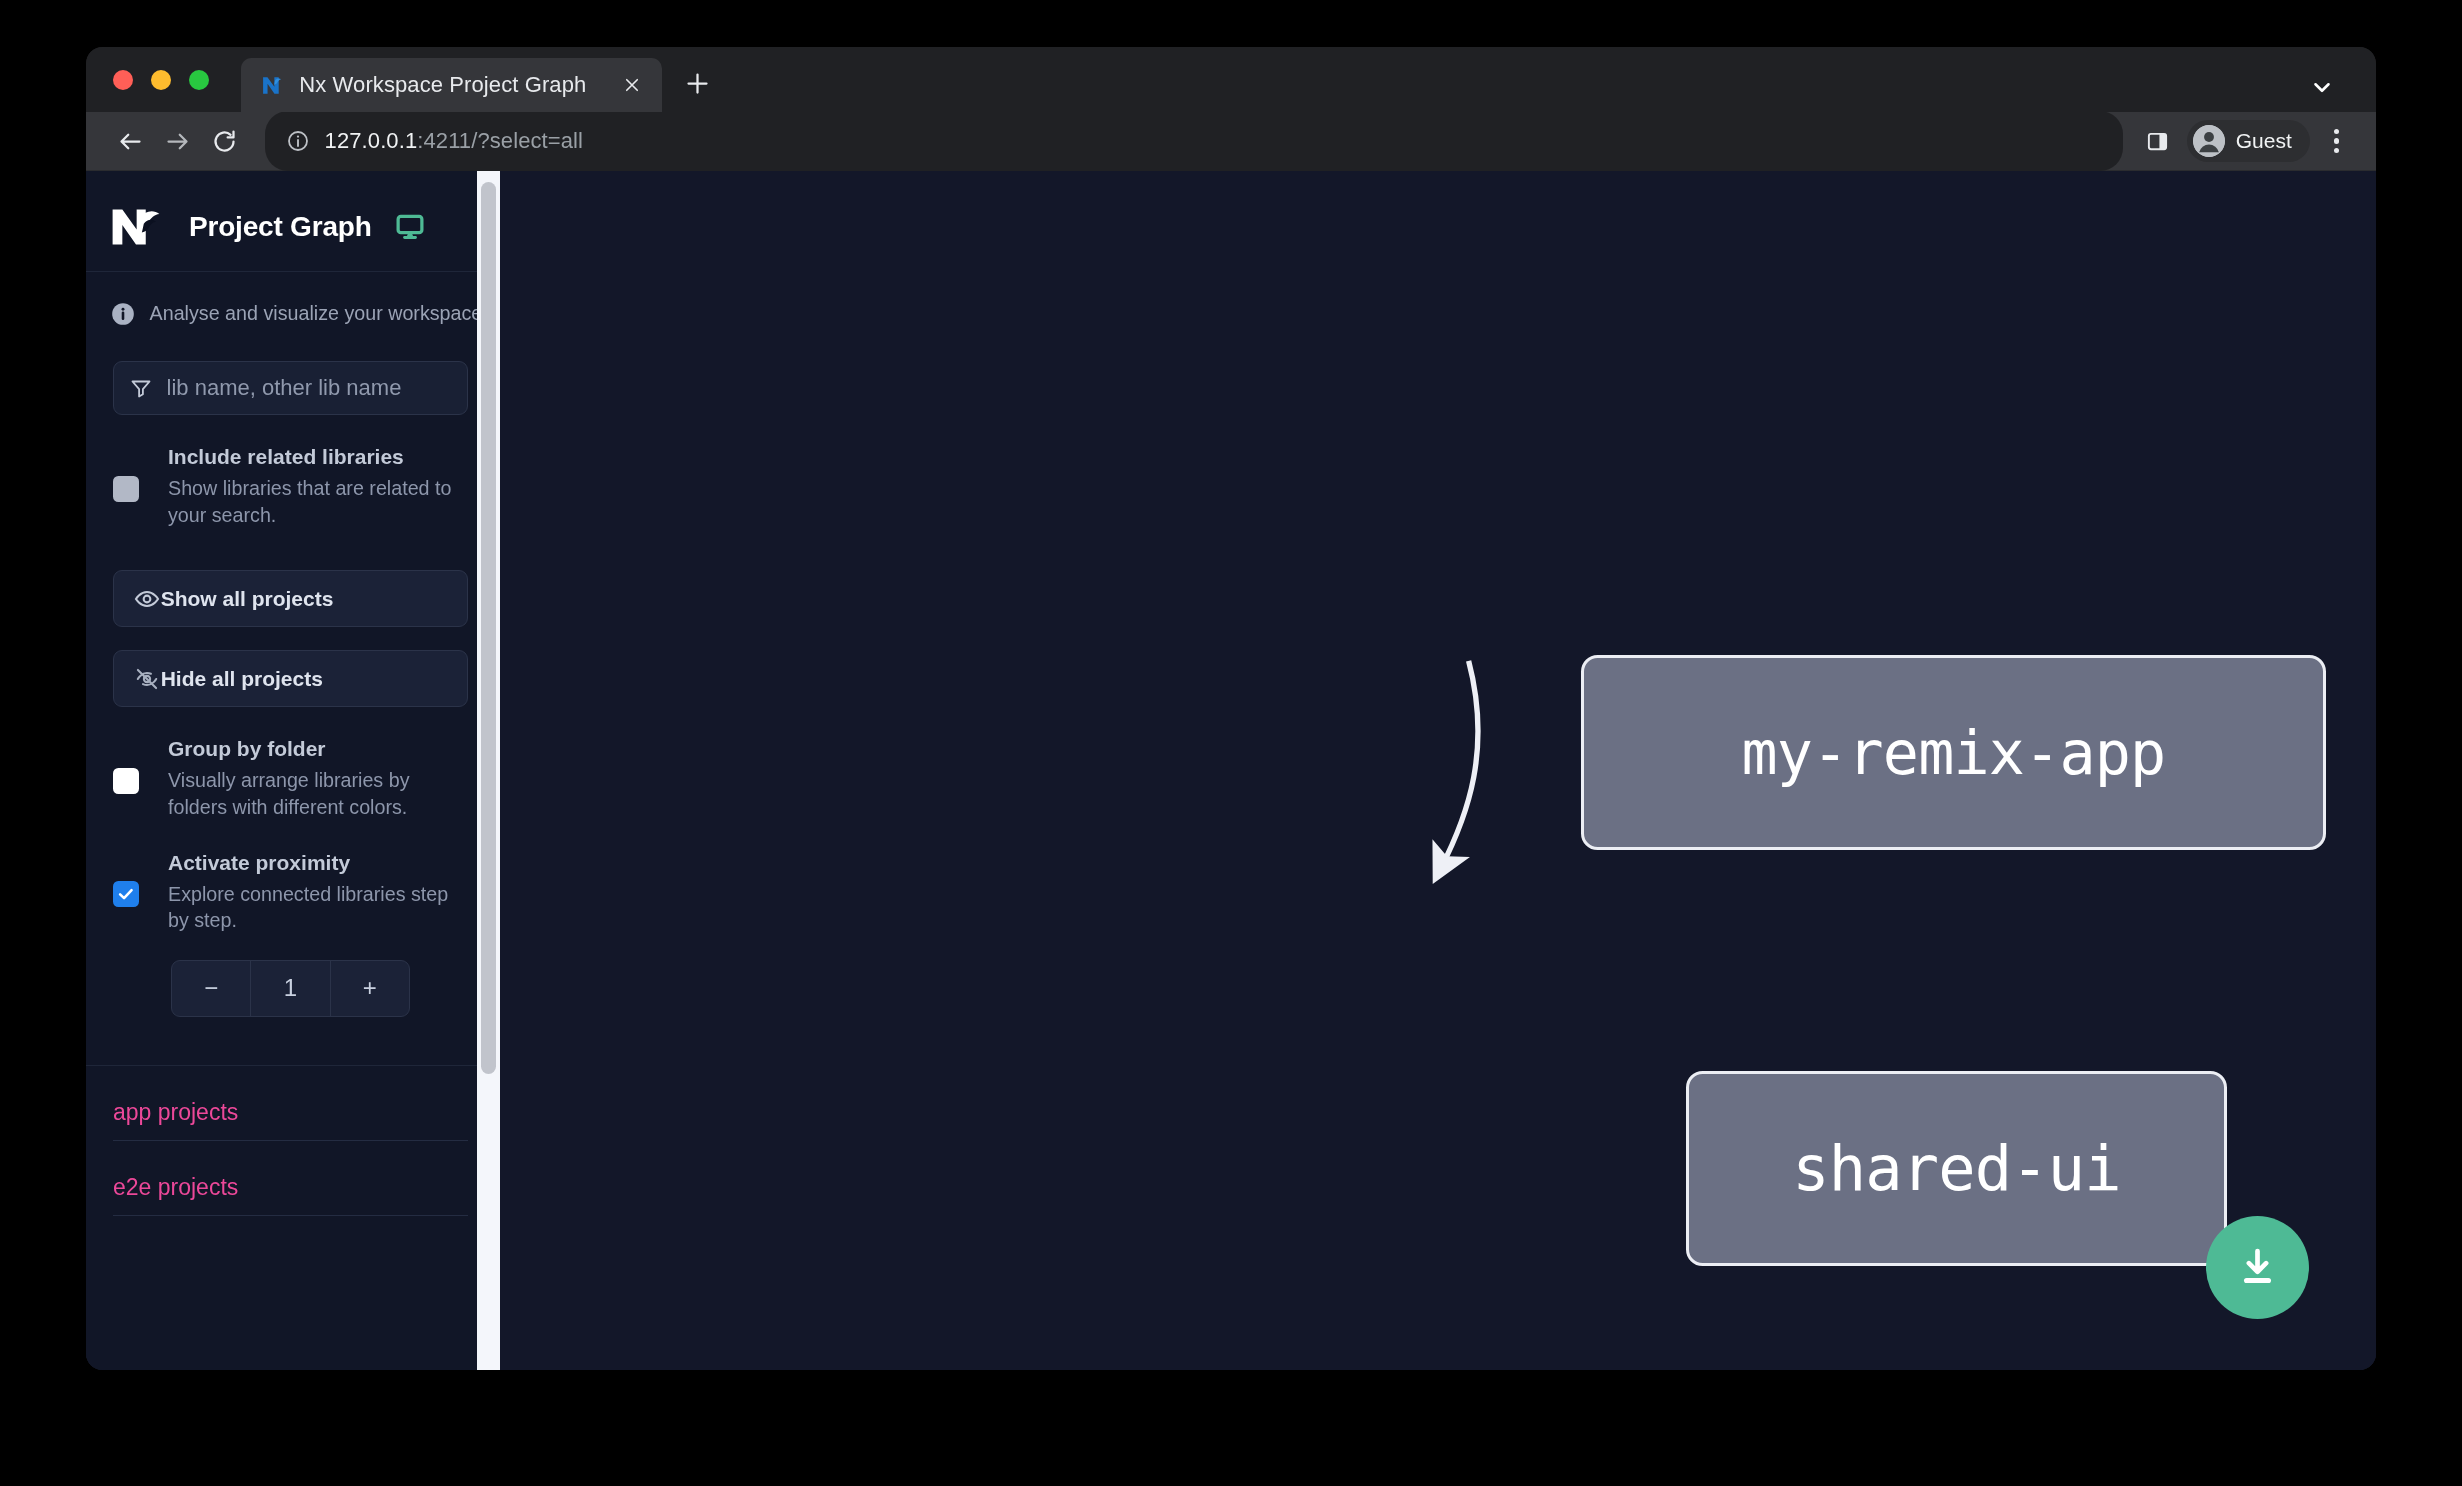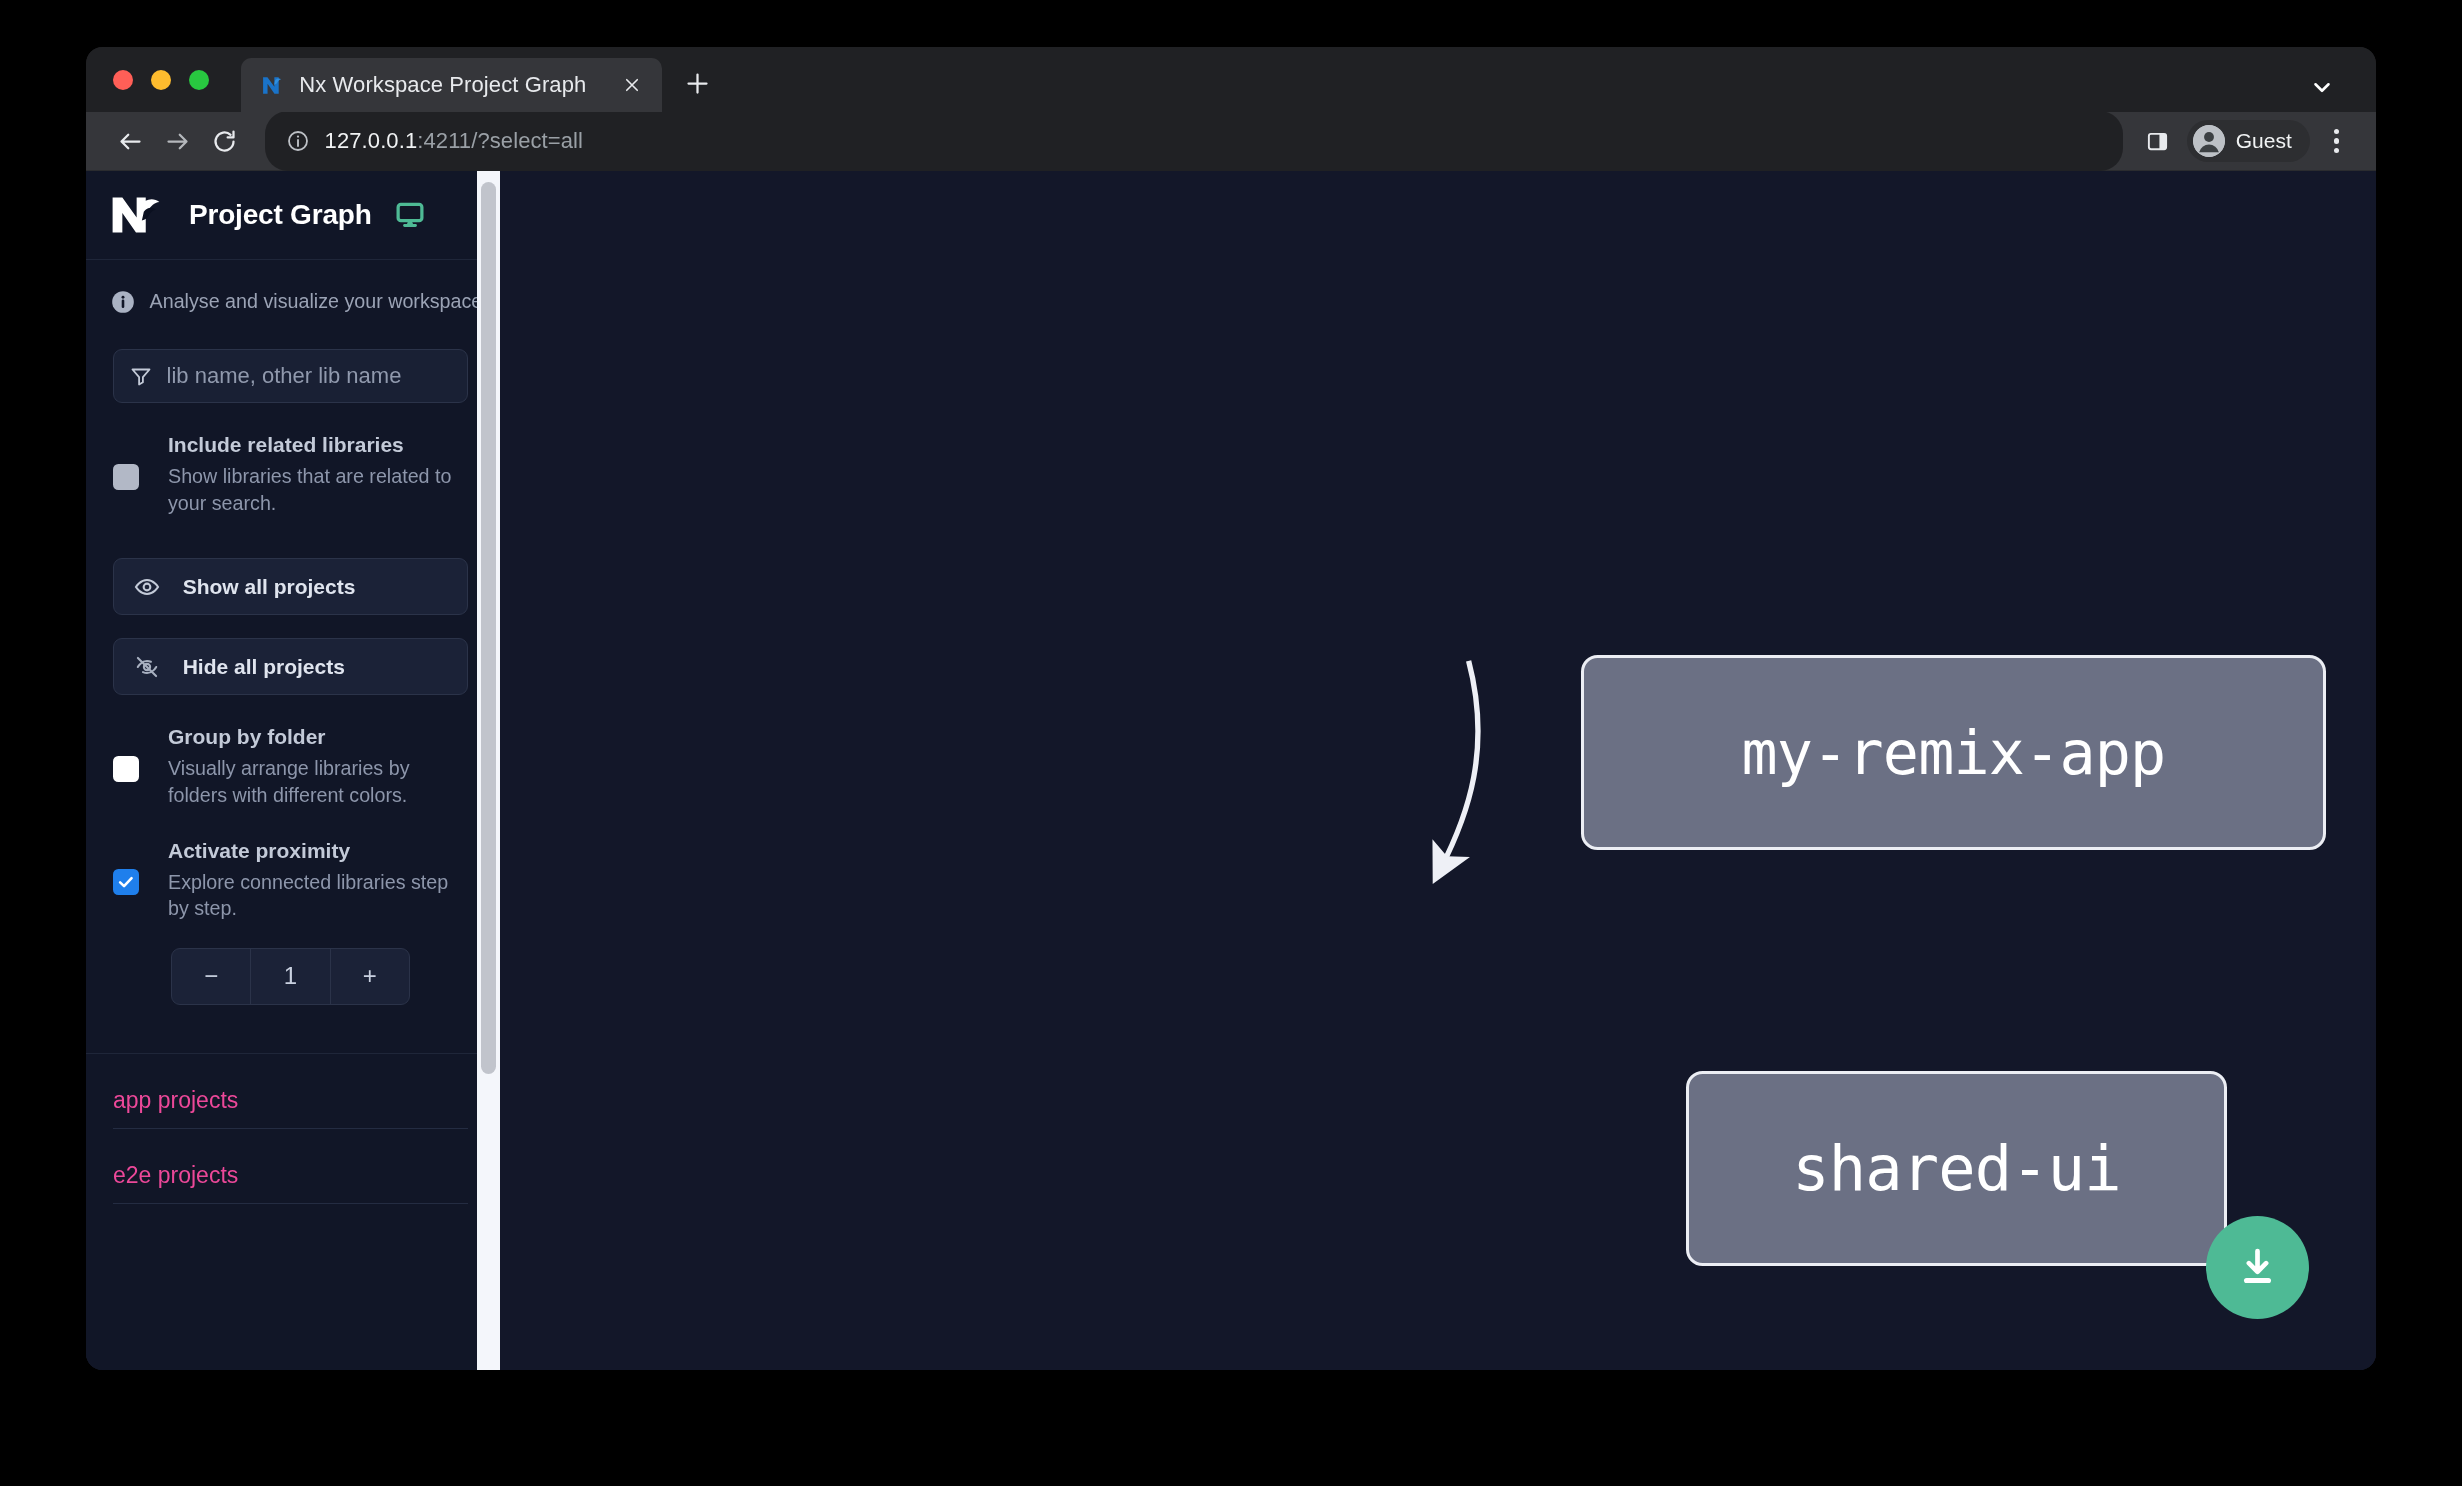--- a/index.html
+++ b/index.html
@@ -156,20 +156,21 @@
     position: relative;
   }
   .sb-header {
     height: 89px;
     display: flex;
     align-items: center;
     padding: 0 0 0 103px;
     gap: 0;
     border-bottom: 1.5px solid #1f2639;
     position: relative;
+    margin-top: 12px;
   }
   .nx-logo { position: absolute; left: 24px; top: 50%; transform: translateY(-50%); width: 65px; height: 47px; }
   .sb-title { color: #ffffff; font-size: 28px; font-weight: 700; letter-spacing: -0.2px; }
   .monitor-icon { margin-left: 23px; width: 30px; height: 30px; display:block; }
 
   .sb-sub {
     display: flex; align-items: center; gap: 13.6px;
     padding: 26px 0 0 24px;
     height: 57px;
   }
@@ -206,21 +207,21 @@
   .opt-desc { color: #8d96ab; font-size: 19.7px; line-height: 1.35; margin-top: 6px; max-width: 325px; }
 
   .btn {
     margin-top: 23px;
     height: 57px;
     width: 100%;
     background: #1b2237;
     border: 1.5px solid #2b3349;
     border-radius: 9px;
     display: flex; align-items: center;
-    gap: 23px;
+    gap: 1px;
     padding: 0 19.7px;
     color: #dfe4ee;
     font-size: 21px;
     font-weight: 700;
     text-align: center;
   }
   .btn.first { margin-top: 42px; }
   .btn svg { flex: 0 0 auto; }
 
   .stepper {

